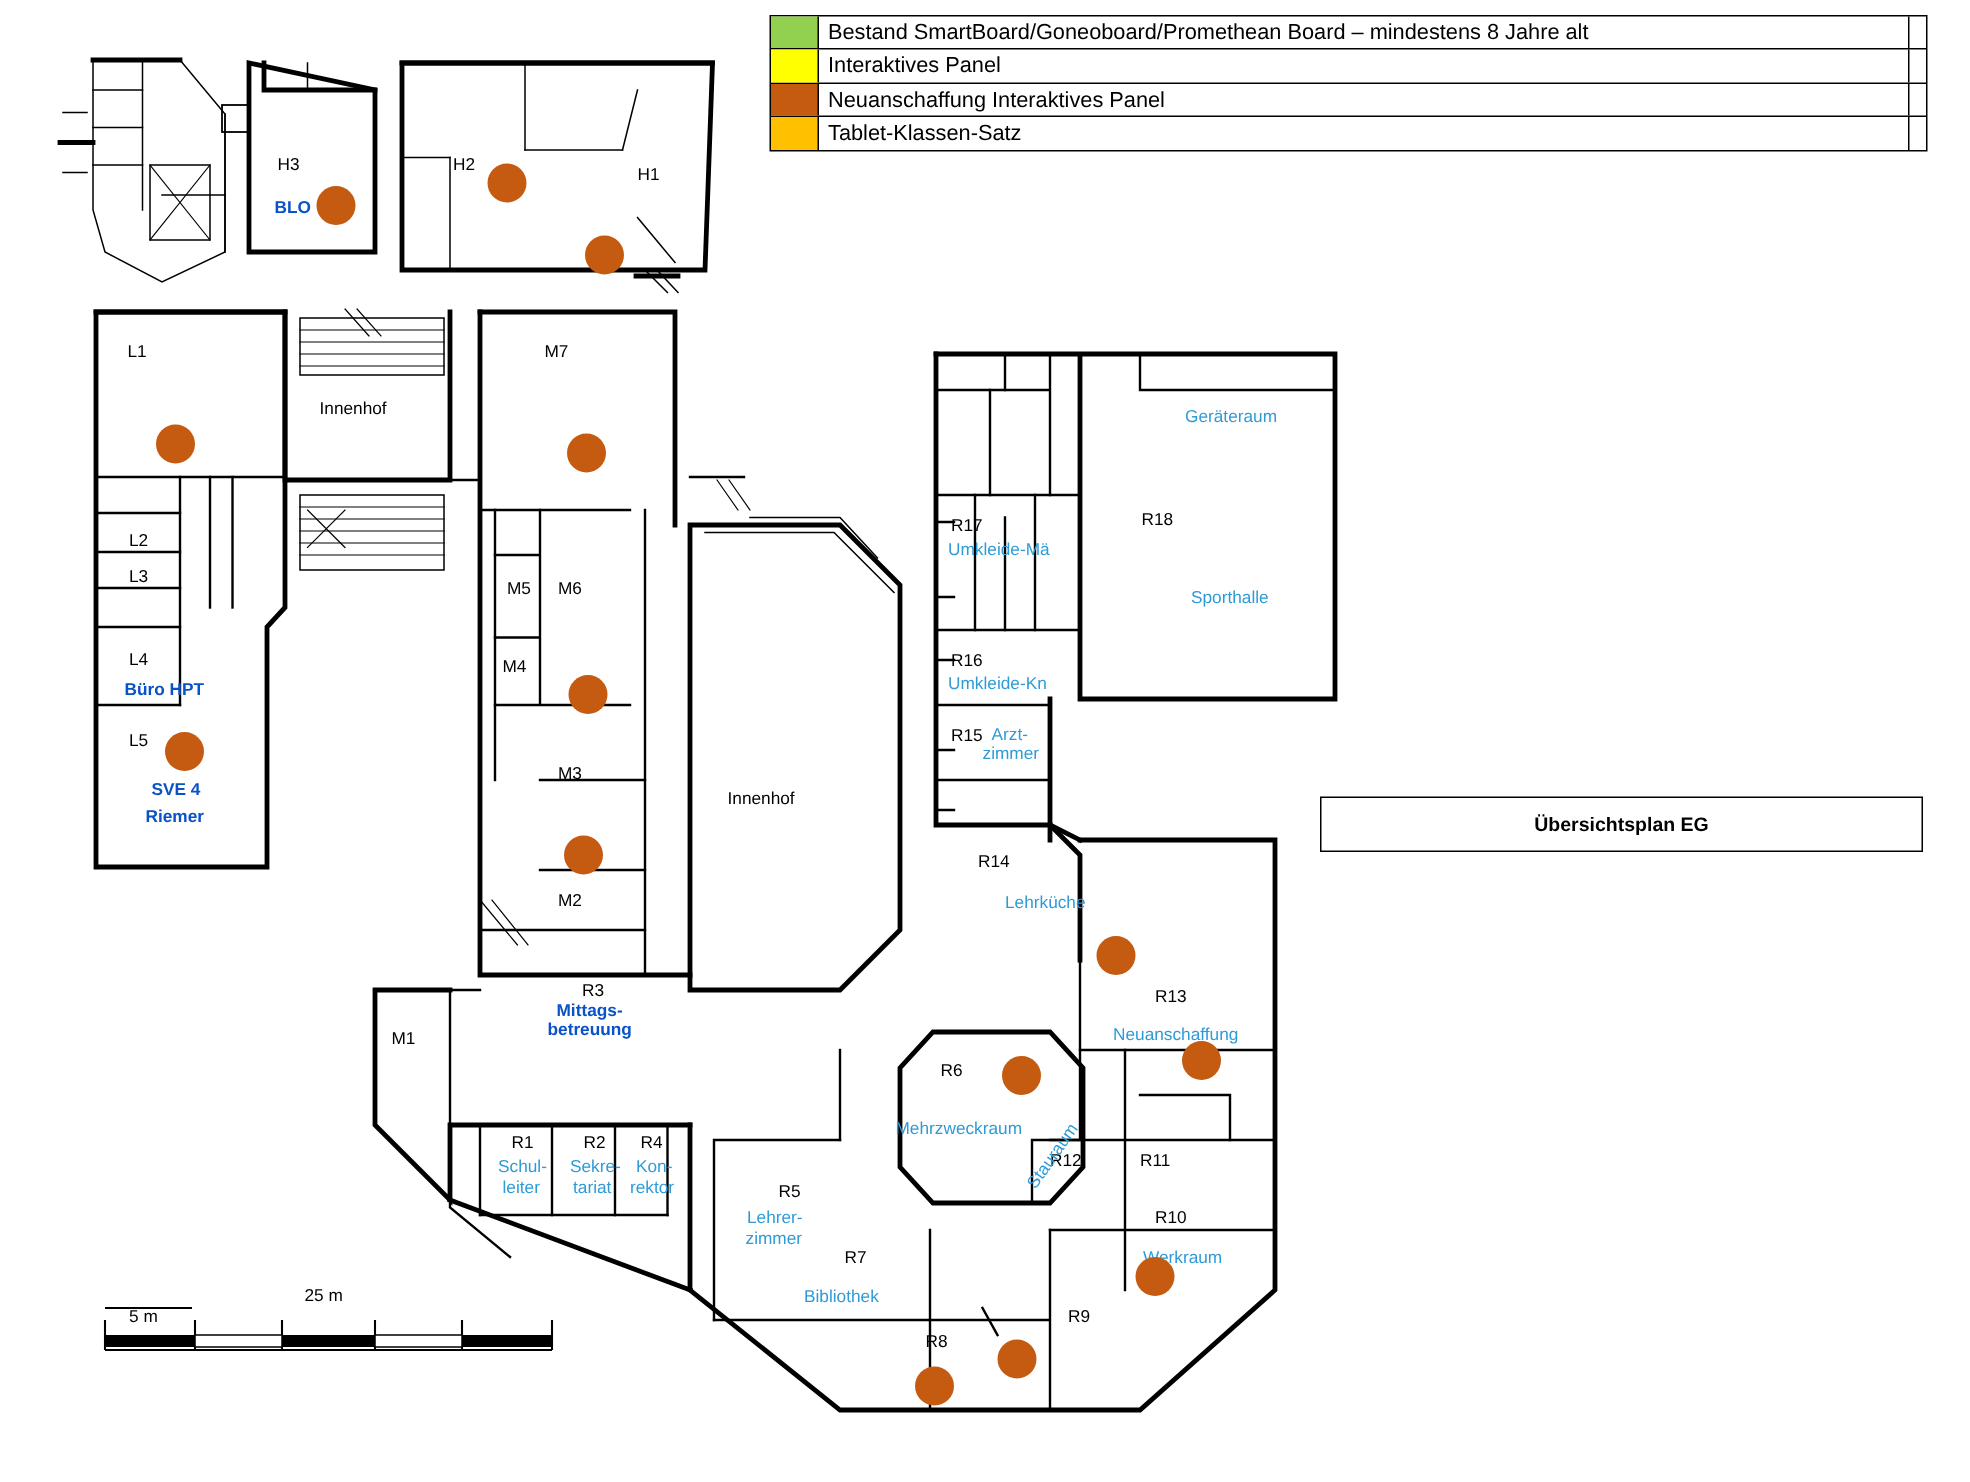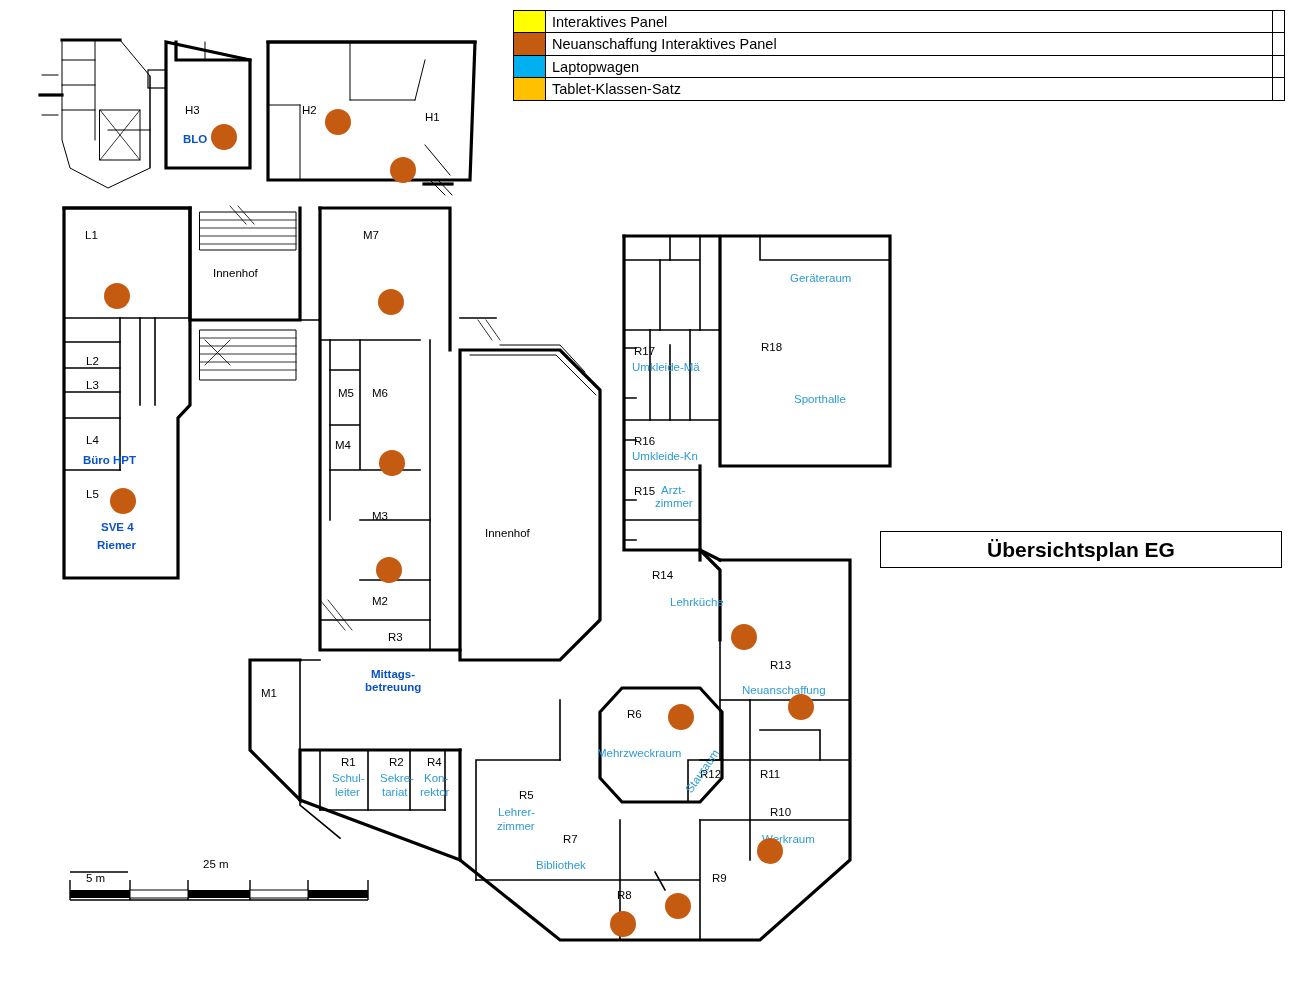--- a/index.html
+++ b/index.html
@@ -10,21 +10,21 @@
   
   .legend{position:absolute;left:513px;top:10px;width:770px;border:1px solid #000;background:#fff;}
   .legend-row{display:flex;align-items:stretch;height:21.4px;border-bottom:1px solid #000;}
   .legend-row:last-child{border-bottom:none;}
   .legend-swatch{width:31px;border-right:1px solid #000;}
   .legend-label{flex:1;padding:1px 0 0 6px;font-size:14.5px;color:#000;line-height:20px;white-space:nowrap;border-right:1px solid #000;}
   .legend-end{width:11px;}
 
   
   .titlebox{position:absolute;left:880px;top:531px;width:400px;height:35px;border:1px solid #000;background:#fff;
-            display:flex;align-items:center;justify-content:center;font-size:21px;font-weight:bold;color:#000;}
+            display:flex;align-items:center;justify-content:center;font-size:13px;font-weight:bold;color:#000;}
 
   
   .lbl{position:absolute;font-size:11.5px;color:#000;white-space:nowrap;line-height:12.5px;}
   .lbl.blue{color:#2E9BD6;}
   .lbl.bold-blue{color:#0a52c7;font-weight:bold;}
   .lbl.rot{transform:rotate(-55deg);transform-origin:0 0;}
 
   
   .dot{position:absolute;width:26px;height:26px;border-radius:50%;background:#C55A11;}
 
@@ -132,32 +132,32 @@
       <path d="M700,760 L750,760 M720,640 L720,760" stroke-width="1.6"></path>
       <path d="M720,700 L750,700" stroke-width="1.6"></path>
 
       <path d="M622,688 L700,688 L722,712 L722,778 L700,802 L622,802 L600,778 L600,712 Z" stroke-width="3.2"></path>
       <path d="M688,760 L722,760 M688,760 L688,802" stroke-width="1.6"></path>
     </g>
   </svg>
 
   <div class="legend">
     <div class="legend-row">
+      <div class="legend-swatch" style="background:#92D050"></div>
+      <div class="legend-label">Bestand SmartBoard/Goneoboard/Promethean Board – mindestens 8 Jahre alt</div>
+      <div class="legend-end"></div>
+    </div>
+    <div class="legend-row">
       <div class="legend-swatch" style="background:#FFFF00"></div>
       <div class="legend-label">Interaktives Panel</div>
       <div class="legend-end"></div>
     </div>
     <div class="legend-row">
       <div class="legend-swatch" style="background:#C55A11"></div>
       <div class="legend-label">Neuanschaffung Interaktives Panel</div>
-      <div class="legend-end"></div>
-    </div>
-    <div class="legend-row">
-      <div class="legend-swatch" style="background:#00B0F0"></div>
-      <div class="legend-label">Laptopwagen</div>
       <div class="legend-end"></div>
     </div>
     <div class="legend-row">
       <div class="legend-swatch" style="background:#FFC000"></div>
       <div class="legend-label">Tablet-Klassen-Satz</div>
       <div class="legend-end"></div>
     </div>
   </div>
 
   <div class="titlebox">
@@ -198,21 +198,21 @@
   <div class="lbl" style="left:652px;top:569px">R14</div>
   <div class="lbl blue" style="left:670px;top:596px">Lehrküche</div>
   <div class="lbl" style="left:770px;top:659px">R13</div>
   <div class="lbl blue" style="left:742px;top:684px">Neuanschaffung</div>
   <div class="lbl" style="left:760px;top:768px">R11</div>
   <div class="lbl" style="left:770px;top:806px">R10</div>
   <div class="lbl blue" style="left:762px;top:833px">Werkraum</div>
   <div class="lbl" style="left:700px;top:768px">R12</div>
   <div class="lbl" style="left:627px;top:708px">R6</div>
   <div class="lbl blue" style="left:597px;top:747px">Mehrzweckraum</div>
-  <div class="lbl" style="left:388px;top:631px">R3</div>
+  <div class="lbl" style="left:388px;top:655px">R3</div>
   <div class="lbl bold-blue" style="left:371px;top:668px">Mittags-</div>
   <div class="lbl bold-blue" style="left:365px;top:681px">betreuung</div>
   <div class="lbl" style="left:341px;top:756px">R1</div>
   <div class="lbl blue" style="left:332px;top:772px">Schul-</div>
   <div class="lbl blue" style="left:335px;top:786px">leiter</div>
   <div class="lbl" style="left:389px;top:756px">R2</div>
   <div class="lbl blue" style="left:380px;top:772px">Sekre-</div>
   <div class="lbl blue" style="left:382px;top:786px">tariat</div>
   <div class="lbl" style="left:427px;top:756px">R4</div>
   <div class="lbl blue" style="left:424px;top:772px">Kon-</div>

